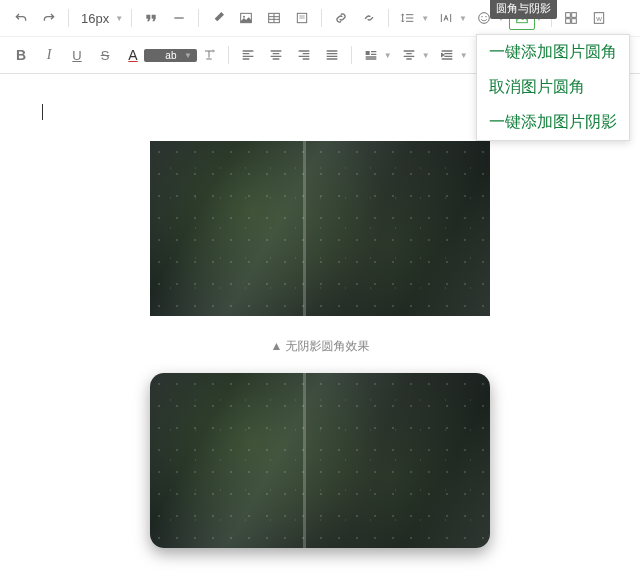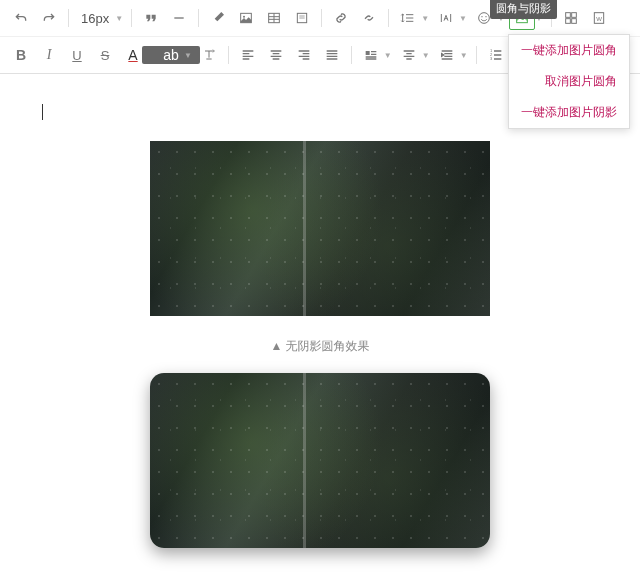--- a/index.html
+++ b/index.html
@@ -7,21 +7,21 @@
 .toolbar{border-bottom:1px solid #e0e0e0;background:#fff;}
 .row{display:flex;align-items:center;padding:6px 8px;gap:2px;position:relative;}
 .row+.row{border-top:1px solid #f0f0f0;}
 .btn{width:26px;height:24px;display:flex;align-items:center;justify-content:center;color:#777;cursor:pointer;border-radius:2px;}
 .btn.active{border:1px solid #4caf50;color:#4caf50;}
 .sep{width:1px;height:18px;background:#e0e0e0;margin:0 4px;}
 .arr{font-size:8px;color:#aaa;margin-left:-2px;margin-right:2px;}
 .fsize{display:flex;align-items:center;padding:0 6px;cursor:text;color:#555;font-size:13px;}
 .tooltip{position:absolute;top:-2px;left:490px;background:#5a5a5a;color:#fff;font-size:11px;padding:3px 6px;border-radius:2px;z-index:10;}
 .dropdown{position:absolute;top:34px;right:10px;background:#fff;border:1px solid #ddd;box-shadow:0 2px 8px rgba(0,0,0,.15);z-index:9;min-width:110px;}
-.dropdown div{padding:7px 12px;font-size:12px;color:#be185d;cursor:pointer;text-align:right;}
+.dropdown div{padding:7px 12px;font-size:16px;color:#15803d;cursor:pointer;}
 .canvas{padding:20px 0;text-align:center;}
 .cursor{display:inline-block;width:1px;height:16px;background:#333;margin-left:42px;margin-top:10px;}
 .imgwrap{margin:18px auto 8px;display:flex;justify-content:center;}
 .img{width:340px;height:175px;background:linear-gradient(120deg,#2a3130 0%,#1d2622 20%,#3a4540 40%,#252b28 60%,#1a211e 80%,#2e3632 100%);position:relative;overflow:hidden;}
 .img.rounded{border-radius:14px;box-shadow:0 6px 16px rgba(0,0,0,.35);}
 .img::before{content:"";position:absolute;inset:0;background:
  linear-gradient(to right,transparent 0,transparent 45%,rgba(200,200,200,.3) 45%,rgba(200,200,200,.3) 46%,transparent 46%) 0 0/100% 100%,
  radial-gradient(circle at 30% 40%,rgba(80,110,60,.5) 0%,transparent 50%),
  radial-gradient(circle at 70% 60%,rgba(60,80,50,.4) 0%,transparent 50%);
 }
@@ -29,21 +29,21 @@
  radial-gradient(circle,rgba(255,255,255,.15) 1px,transparent 1px),
  radial-gradient(circle,rgba(255,255,255,.1) 1px,transparent 1px);
  background-size:18px 22px,25px 30px;background-position:0 0,8px 12px;}
 .caption{color:#888;font-size:12px;margin-top:22px;}
 svg{width:16px;height:16px;}
 .b{font-weight:bold;font-size:14px;}
 .i{font-style:italic;font-family:serif;font-size:14px;}
 .u{text-decoration:underline;font-size:13px;}
 .s{text-decoration:line-through;font-size:13px;}
 .ared{color:#333;text-decoration:underline;text-decoration-color:#c33;font-size:14px;}
-.ab{background:#666;color:#fff;font-size:14px;padding:1px 21px;border-radius:2px;}
+.ab{background:#666;color:#fff;font-size:10px;padding:1px 21px;border-radius:2px;}
 </style>
 </head>
 <body>
 
 <div class="toolbar">
  <div class="row">
   <div class="btn">
         <svg viewBox="0 0 24 24">
           <path fill="none" stroke="currentColor" stroke-width="2" d="M9 14l-4-4 4-4M5 10h9a5 5 0 015 5v1"></path>
         </svg>

